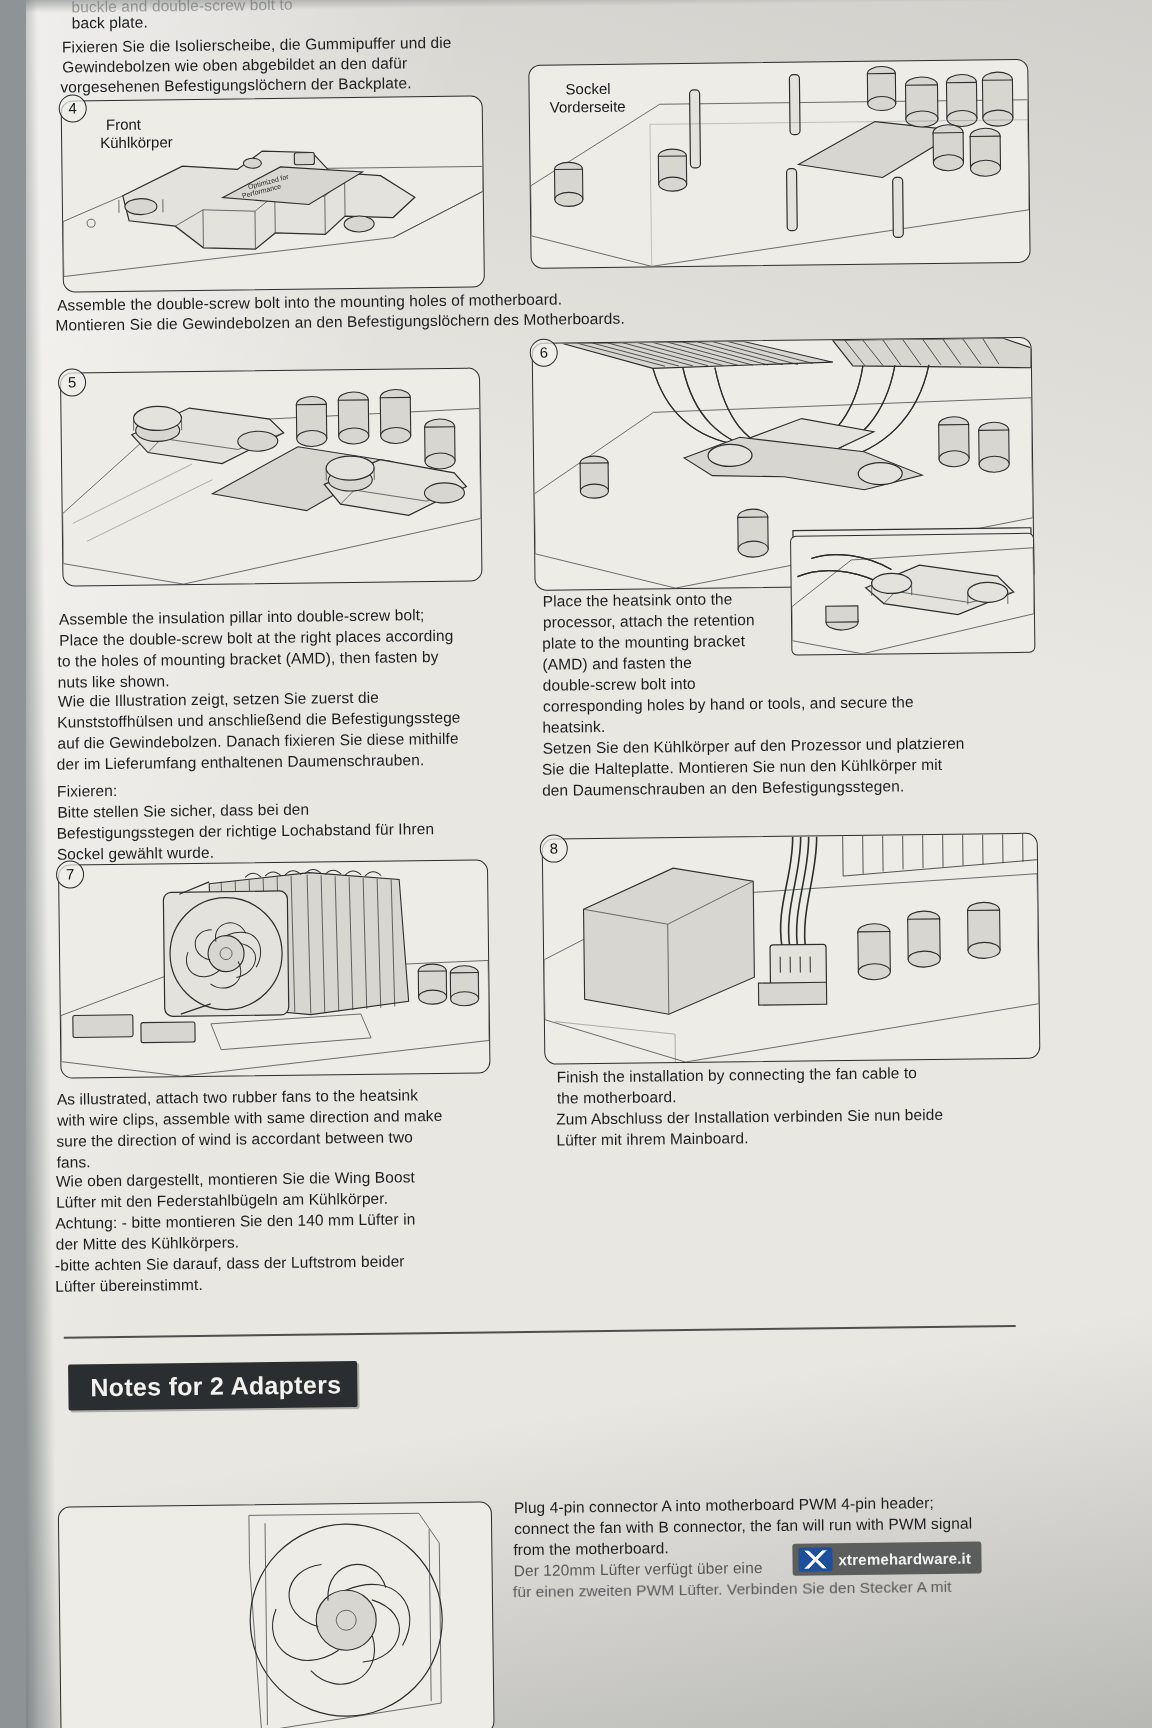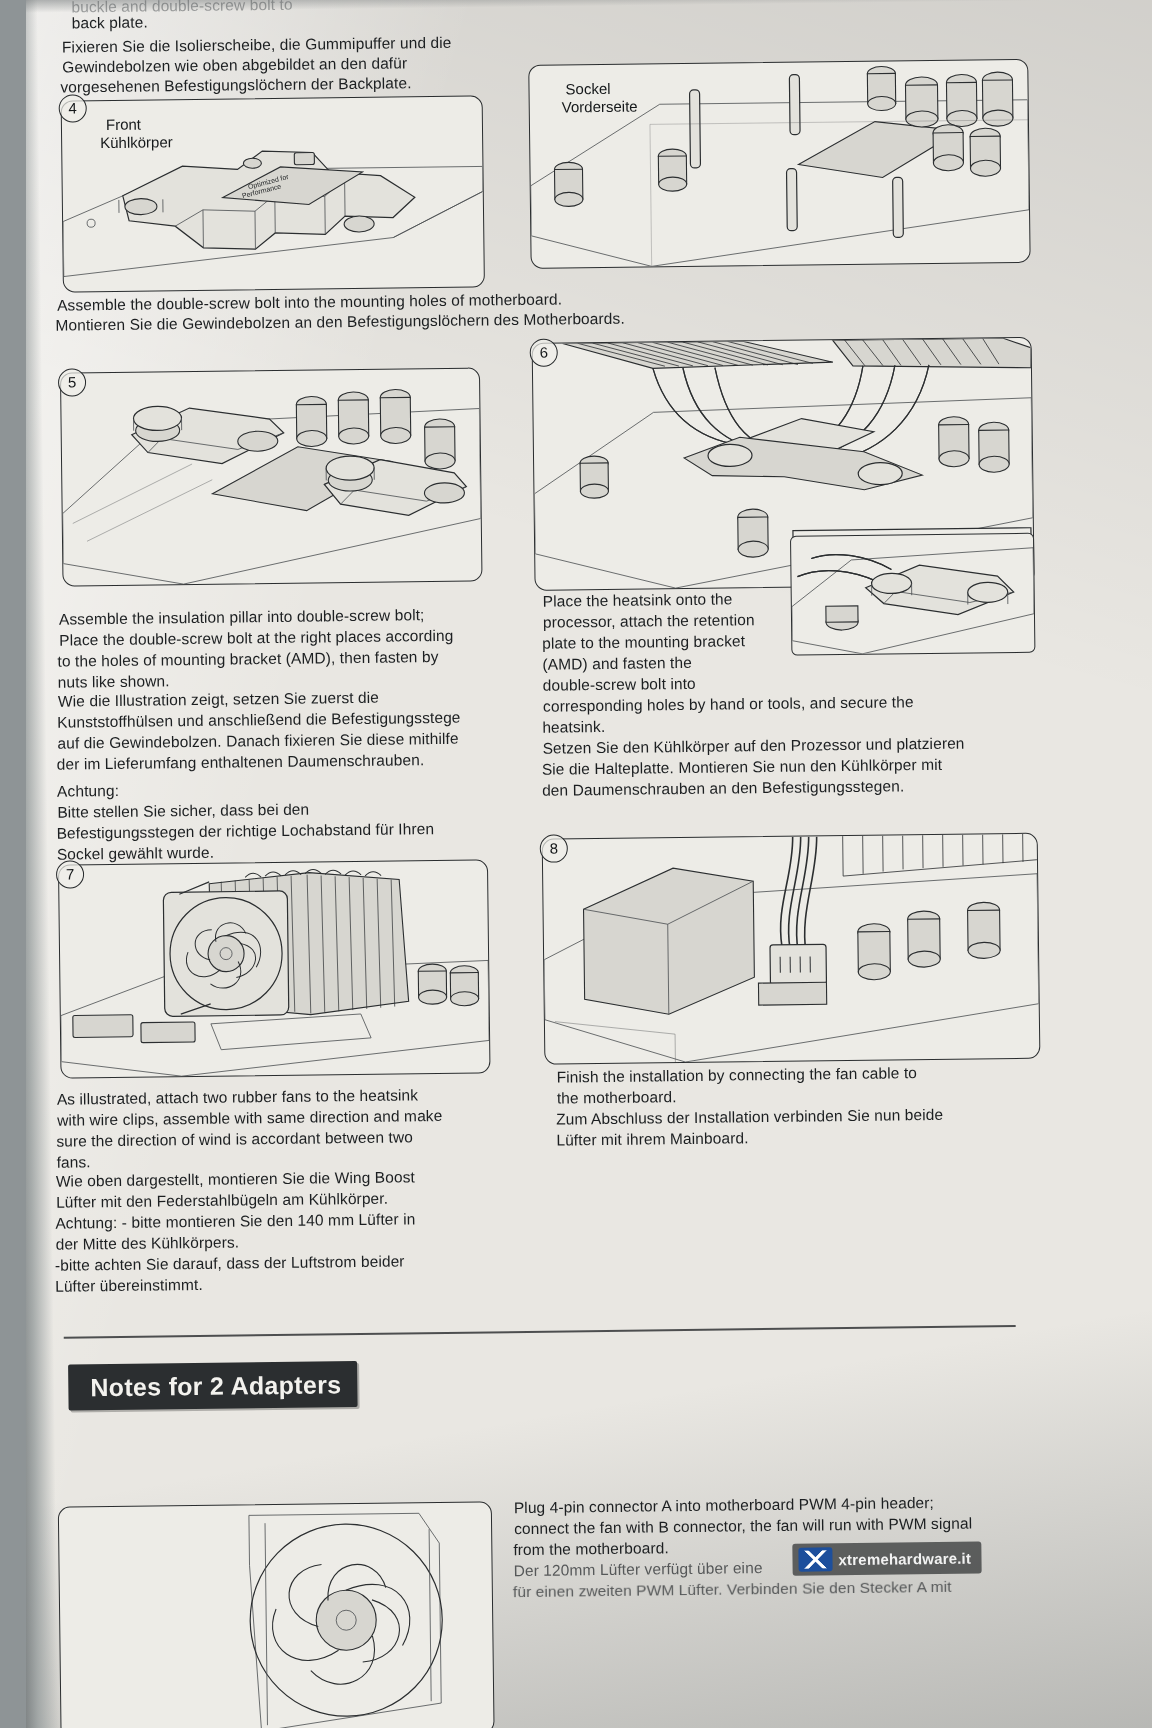--- a/index.html
+++ b/index.html
@@ -230,21 +230,21 @@
 
       <g>
         <rect class="ln-fill" x="160" y="26" width="10" height="78" rx="4"></rect>
         <rect class="ln-fill" x="260" y="12" width="10" height="60" rx="4"></rect>
         <rect class="ln-fill" x="256" y="106" width="10" height="62" rx="4"></rect>
         <rect class="ln-fill" x="362" y="116" width="10" height="60" rx="4"></rect>
       </g>
       <path class="ln-thin" d="M120 202 L120 60 L498 60" opacity=".35"></path>
     </svg>
     <div class="figlabel" style="left:36px; top:14px;">Sockel</div>
-    <div class="figlabel" style="left:32px; top:32px;">Vorderseite</div>
+    <div class="figlabel" style="left:20px; top:32px;">Vorderseite</div>
   </div>
 
   <div class="txt" style="left:50px; top:298px; width:660px;">Assemble the double-screw bolt into the mounting holes of motherboard.</div>
   <div class="txt" style="left:48px; top:318px; width:700px;">Montieren Sie die Gewindebolzen an den Befestigungslöchern des Motherboards.</div>
 
   <div class="figbox" style="left:52px; top:376px; width:418px; height:212px;">
     <svg width="418" height="212" viewBox="0 0 418 212">
       <path class="ln-thin" d="M0 140 L100 52 L418 40 L418 150 L120 212 L0 190 Z" fill="#eae9e4"></path>
 
       <path class="ln-fill2" d="M150 122 L236 76 L330 92 L244 140 Z"></path>
@@ -378,21 +378,21 @@
   </div>
 
   <div class="txt" style="left:48px; top:612px; width:500px;">Assemble the insulation pillar into double-screw bolt;</div>
   <div class="txt" style="left:48px; top:633px; width:500px;">Place the double-screw bolt at the right places according</div>
   <div class="txt" style="left:46px; top:654px; width:500px;">to the holes of mounting bracket (AMD), then fasten by</div>
   <div class="txt" style="left:46px; top:675px; width:500px;">nuts like shown.</div>
   <div class="txt" style="left:46px; top:694px; width:510px;">Wie die Illustration zeigt, setzen Sie zuerst die</div>
   <div class="txt" style="left:45px; top:715px; width:510px;">Kunststoffhülsen und anschließend die Befestigungsstege</div>
   <div class="txt" style="left:45px; top:736px; width:510px;">auf die Gewindebolzen. Danach fixieren Sie diese mithilfe</div>
   <div class="txt" style="left:44px; top:757px; width:510px;">der im Lieferumfang enthaltenen Daumenschrauben.</div>
-  <div class="txt" style="left:44px; top:784px;">Achtung:</div>
+  <div class="txt" style="left:44px; top:784px;">Fixieren:</div>
   <div class="txt" style="left:44px; top:805px; width:500px;">Bitte stellen Sie sicher, dass bei den</div>
   <div class="txt" style="left:43px; top:826px; width:500px;">Befestigungsstegen der richtige Lochabstand für Ihren</div>
   <div class="txt" style="left:43px; top:847px; width:500px;">Sockel gewählt wurde.</div>
 
   <div class="txt" style="left:532px; top:600px; width:300px;">Place the heatsink onto the</div>
   <div class="txt" style="left:532px; top:621px; width:300px;">processor, attach the retention</div>
   <div class="txt" style="left:531px; top:642px; width:300px;">plate to the mounting bracket</div>
   <div class="txt" style="left:531px; top:663px; width:300px;">(AMD) and fasten the</div>
   <div class="txt" style="left:531px; top:684px; width:300px;">double-screw bolt into</div>
   <div class="txt" style="left:531px; top:705px; width:520px;">corresponding holes by hand or tools, and secure the</div>

